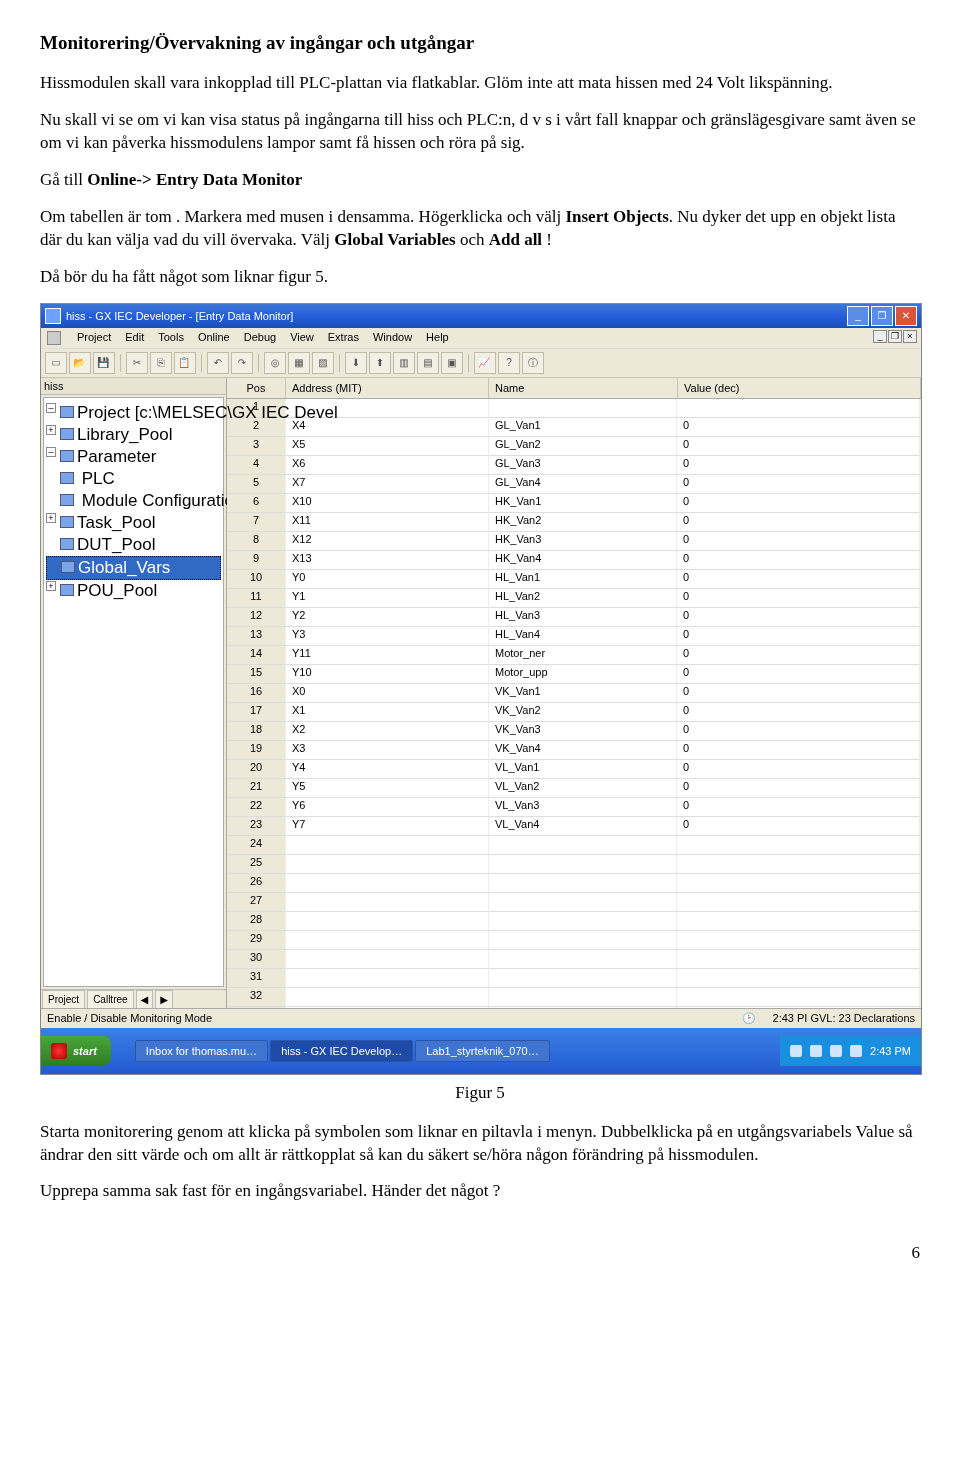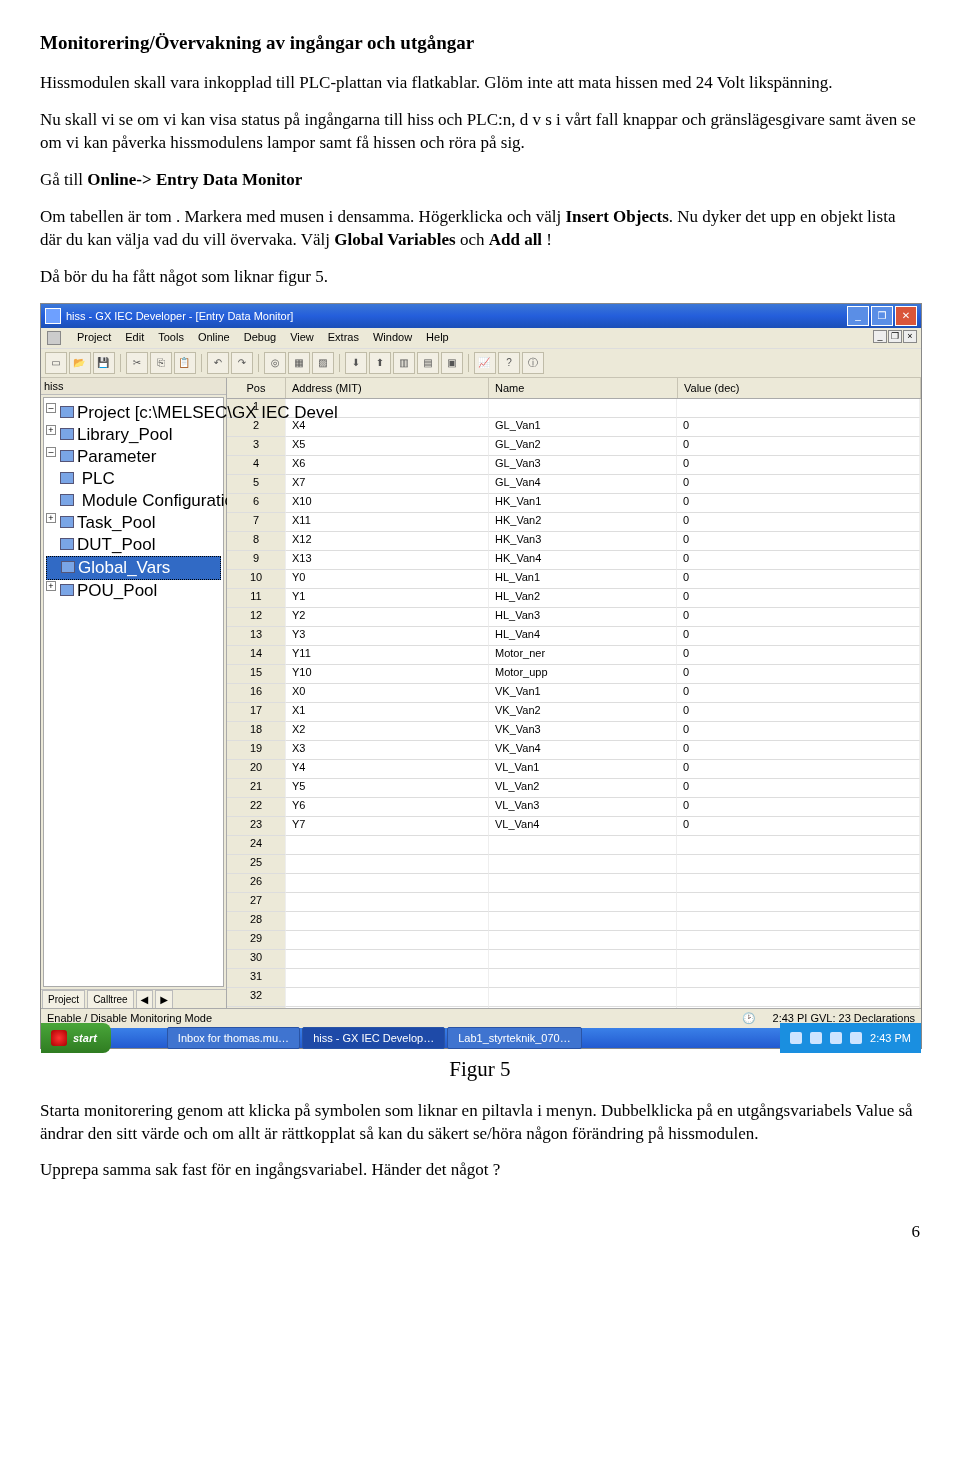--- a/index.html
+++ b/index.html
@@ -86,29 +86,29 @@
   .gh-val{width:230px;}
   .gbody{flex:1;background:#fff;overflow:hidden;border-right:1px solid #ece9d8;}
   .grow{display:flex;font-size:11px;}
   .grow div{padding:1px 6px;border-bottom:1px solid #ddd;border-right:1px solid #eee;height:16px;}
   .gc-pos{width:46px;text-align:center;background:#ece9d8;border-right:1px solid #c0bca8;}
   .gc-addr{width:190px;}
   .gc-name{flex:1;}
   .gc-val{width:230px;}
   .statusbar{background:#ece9d8;border-top:1px solid #aaa;padding:3px 6px;font-size:11px;display:flex;}
   .statusbar .sright{margin-left:auto;display:flex;gap:16px;}
-  .taskbar{height:20px;background:linear-gradient(#3a80e8,#225ad0);display:flex;align-items:center;font-size:11px;color:#fff;gap:40px;}
+  .taskbar{height:46px;background:linear-gradient(#3a80e8,#225ad0);display:flex;align-items:center;font-size:11px;color:#fff;}
   .startbtn{height:30px;background:linear-gradient(#49a63a,#2f7c21);padding:0 14px 0 10px;display:flex;align-items:center;font-weight:bold;font-style:italic;border-radius:0 8px 8px 0;}
   .startbtn .sicon{width:16px;height:16px;background:radial-gradient(#f33,#a00);border-radius:3px;margin-right:6px;}
-  .tasks{display:flex;gap:2px;margin-left:16px;}
+  .tasks{display:flex;gap:2px;margin-left:24px;}
   .task{background:#3f74d0;border:1px solid #2a54a5;padding:4px 10px;border-radius:2px;}
   .task.act{background:#1e4aa8;}
   .tray{margin-left:auto;background:#1a8fe0;height:30px;display:flex;align-items:center;padding:0 10px;gap:8px;}
   .tray .ti{width:12px;height:12px;background:#cfe4ff;border-radius:2px;}
-  .fig{ text-align:center; font-family:"Times New Roman",serif; font-size:21px; margin:8px 0 18px 0;}
+  .fig{ text-align:center; font-family:"Times New Roman",serif; font-size:17px; margin:8px 0 18px 0;}
   .pagenum{ text-align:right; margin-top:40px;}
 </style>
 </head>
 <body>
 
 <h2 class="hd">Monitorering/Övervakning av ingångar och utgångar</h2>
 
 <p>Hissmodulen skall vara  inkopplad till PLC-plattan via flatkablar. Glöm inte att mata hissen med 24 Volt likspänning.</p>
 <p>Nu skall vi se om vi kan visa status på ingångarna till hiss och PLC:n, d v s i vårt fall knappar och gränslägesgivare samt även se om vi kan påverka hissmodulens lampor samt få hissen och röra på sig.</p>
 

